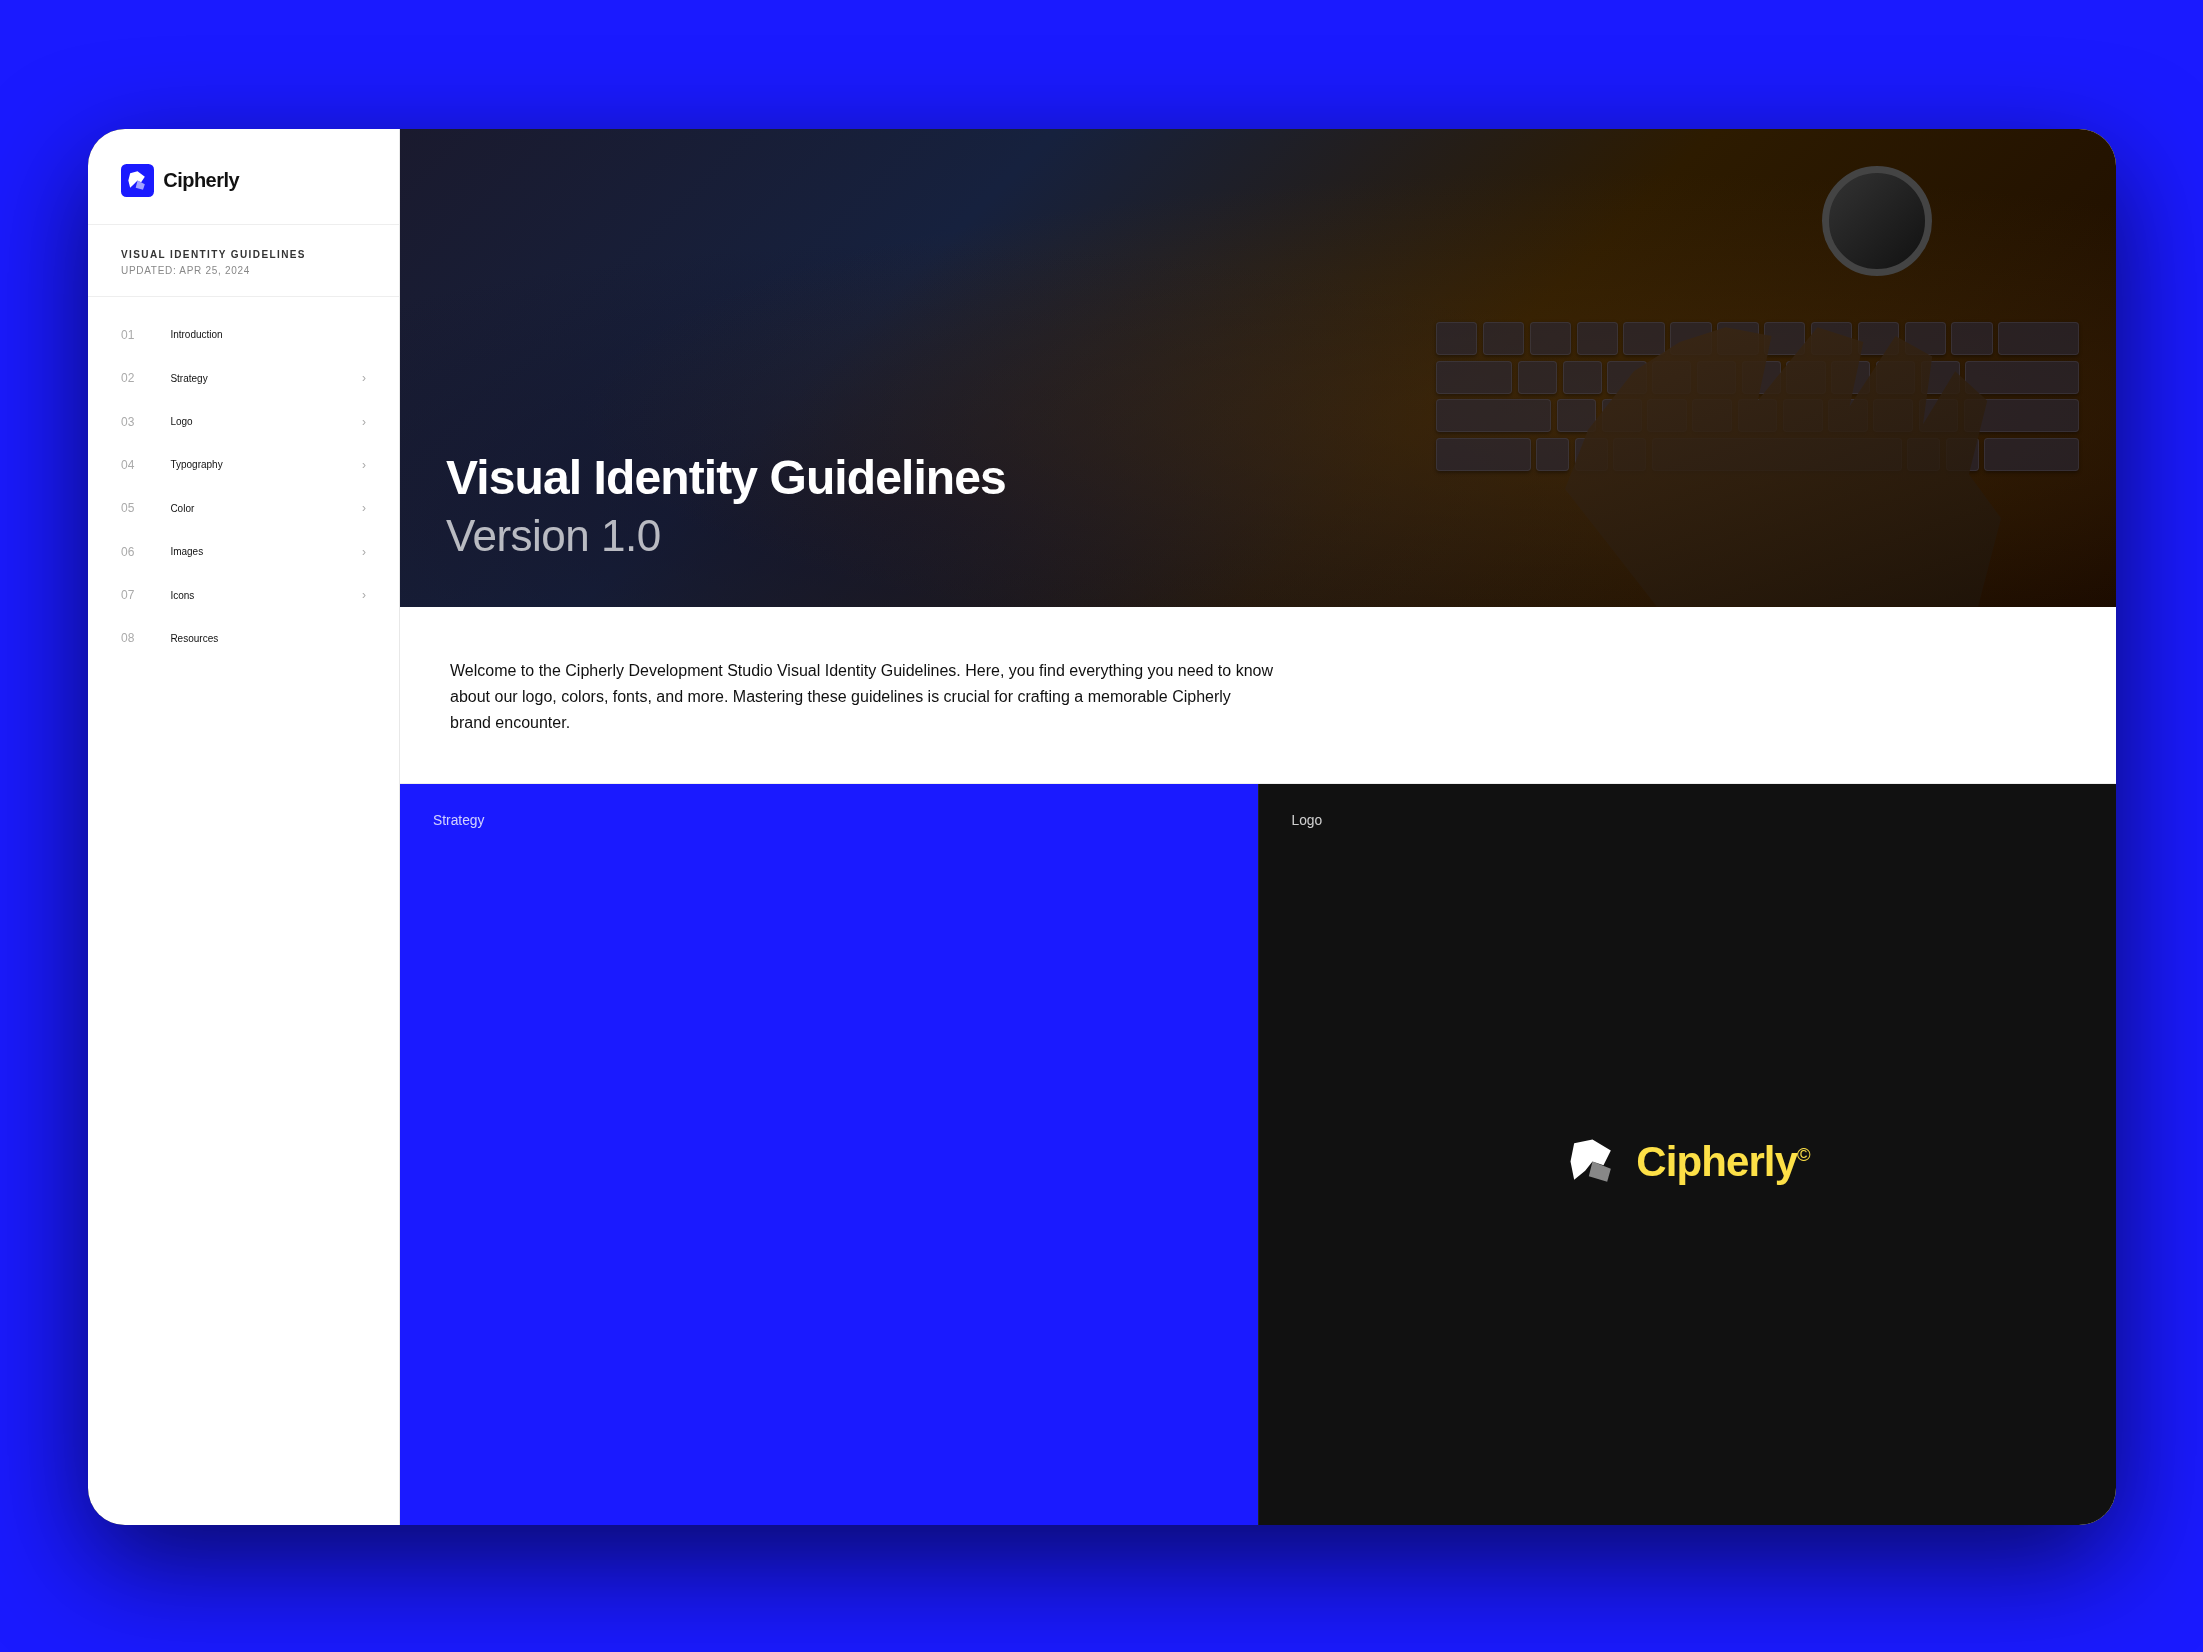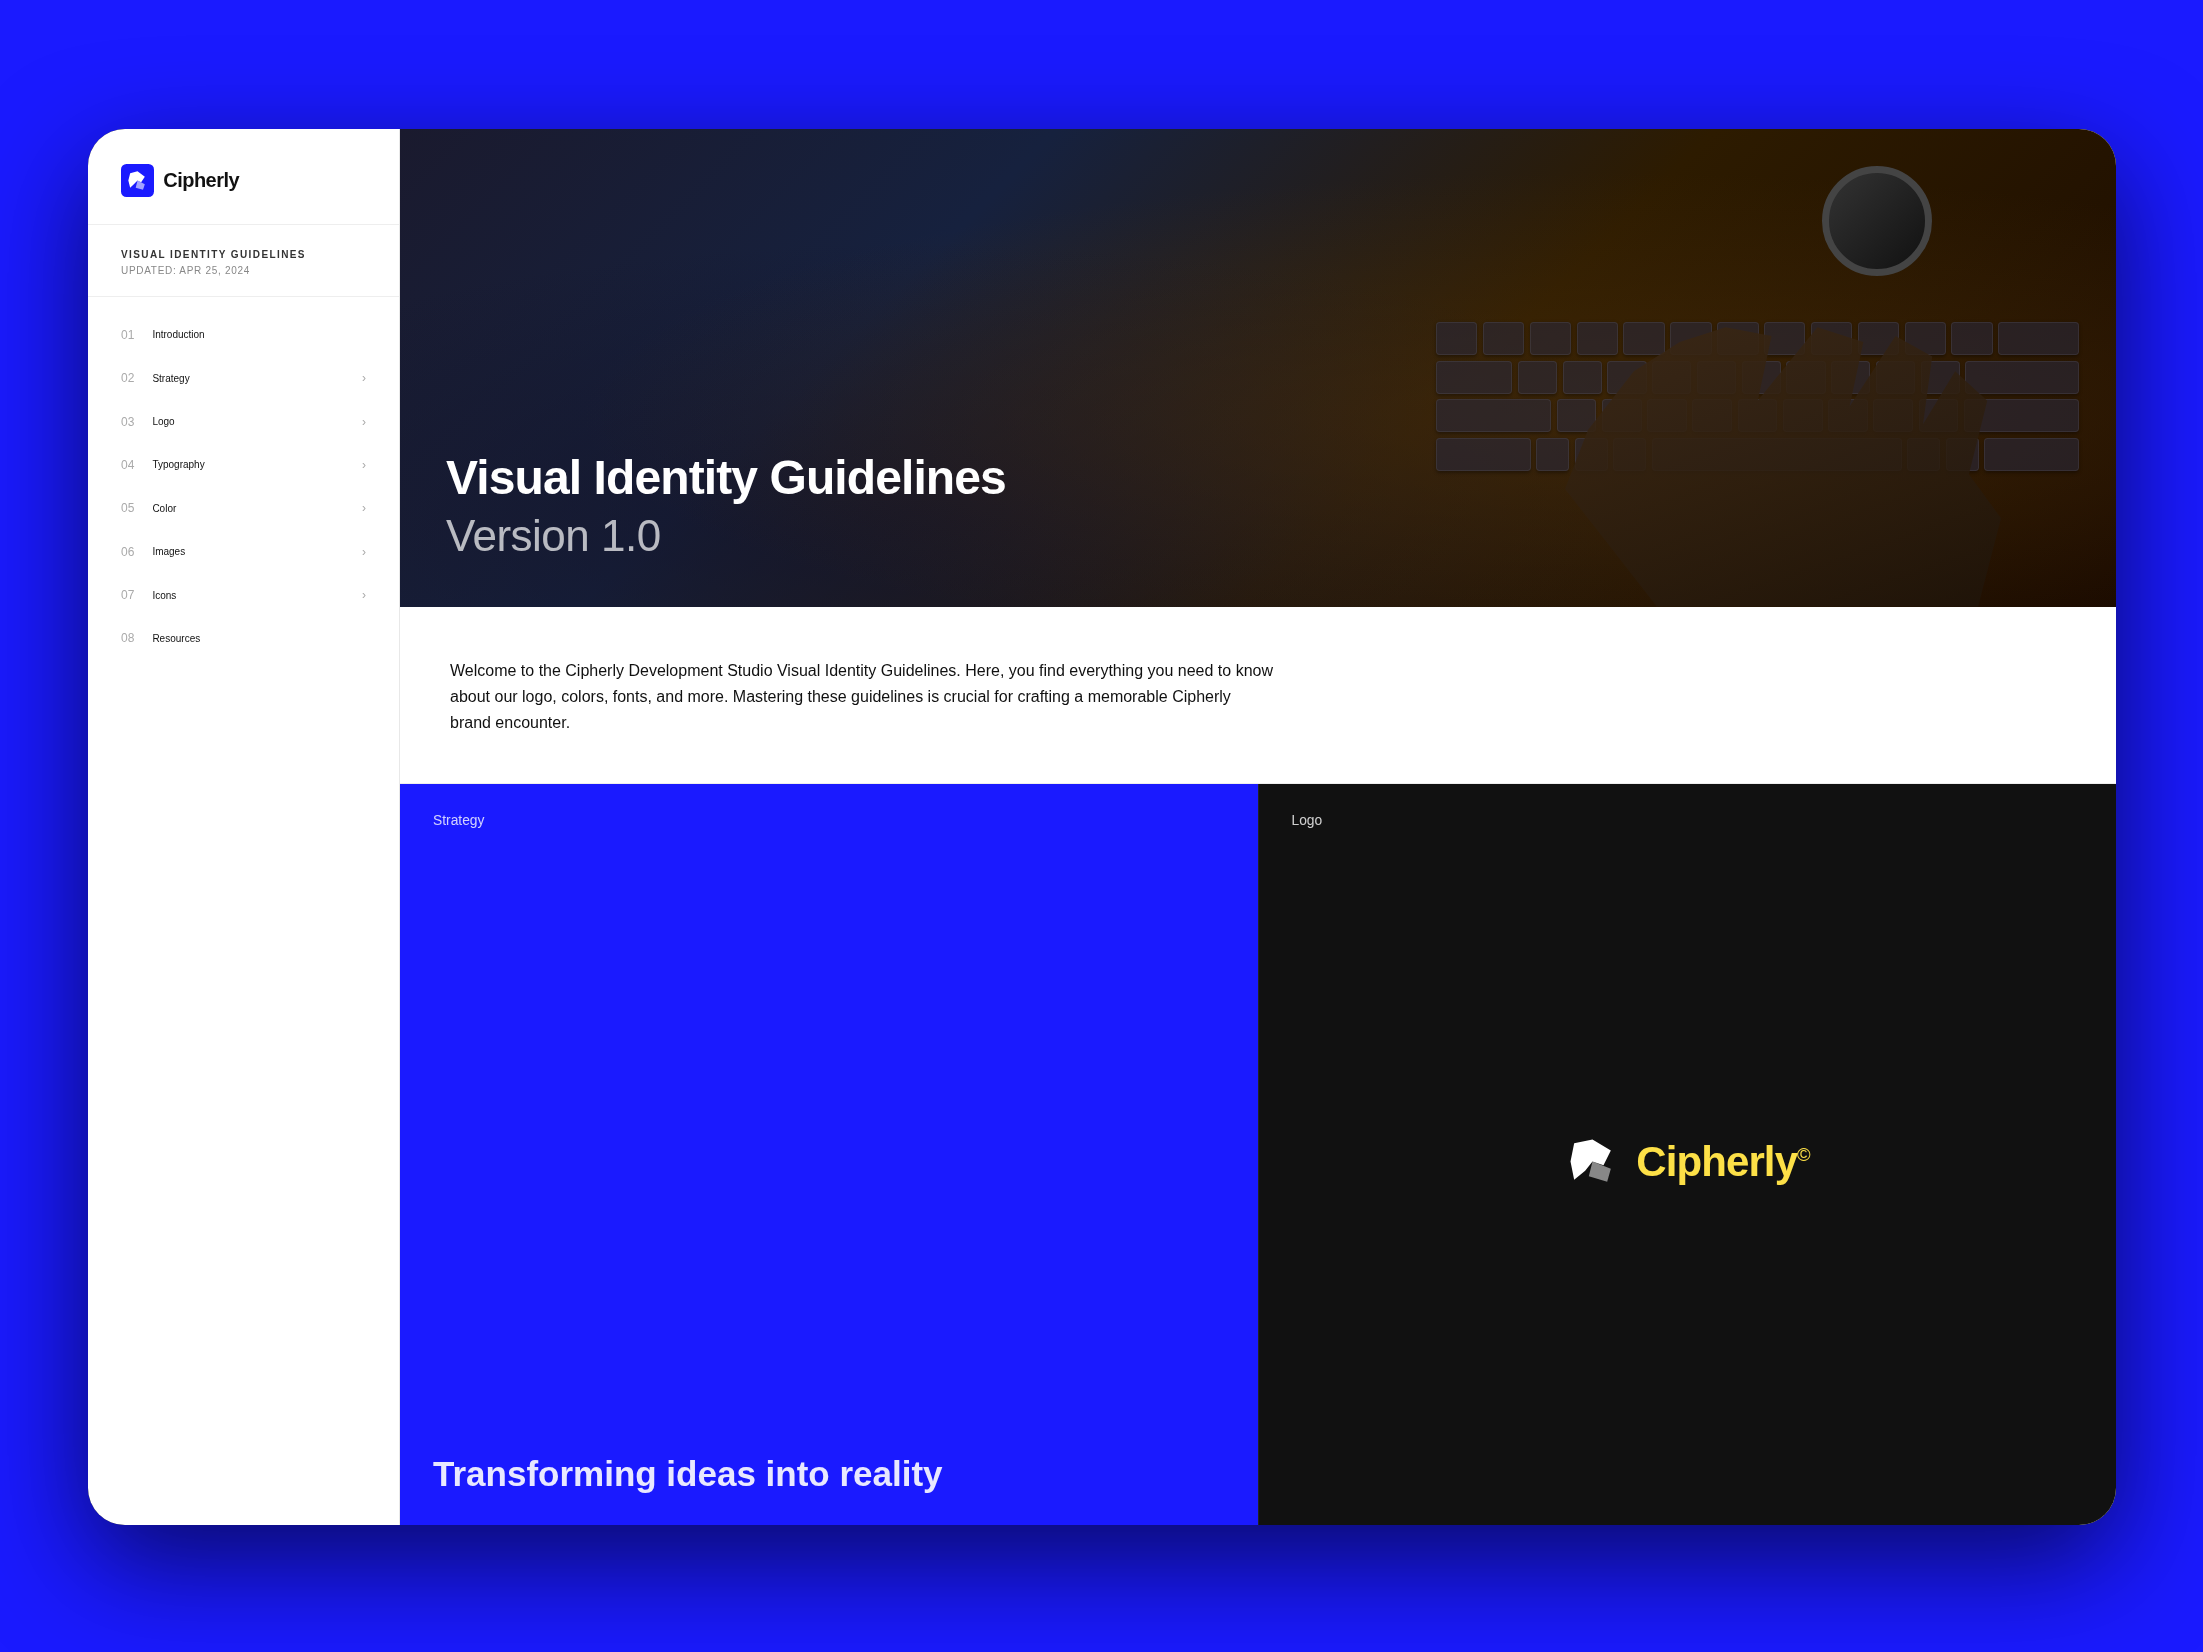--- a/index.html
+++ b/index.html
@@ -89,21 +89,21 @@
       align-items: center;
       justify-content: space-between;
       padding: 14.7px 33px;
       cursor: pointer;
       transition: background 0.15s;
     }
 
     .nav-item-left {
       display: flex;
       align-items: center;
-      gap: 13px;
+      gap: 31px;
     }
 
     .nav-num {
       font-size: 12px;
       color: #aaa;
       font-weight: 500;
       min-width: 18.4px;
     }
 
     .nav-label {
@@ -492,23 +492,20 @@
       </div>
     </div>
 
     <div class="description-section">
       <p class="description-text">Welcome to the Cipherly Development Studio Visual Identity Guidelines. Here, you find everything you need to know about our logo, colors, fonts, and more. Mastering these guidelines is crucial for crafting a memorable Cipherly brand encounter.</p>
     </div>
 
     <div class="cards-grid">
       <div class="card card-blue">
         <span class="card-label">Strategy</span>
-        <div class="card-content">
-          <div class="card-main-text">Transforming ideas into reality</div>
-        </div>
       </div>
       <div class="card card-black">
         <span class="card-label">Logo</span>
         <div class="card-logo-area">
           <svg class="card-logo-icon" viewBox="0 0 60 60" fill="none" xmlns="http://www.w3.org/2000/svg">
             <path d="M10 10 L30 6 L50 18 L42 34 L30 30 L22 40 L10 50 L6 30 Z" fill="white"></path>
             <path d="M30 30 L50 38 L46 52 L26 46 Z" fill="rgba(255,255,255,0.5)"></path>
           </svg>
           <span class="card-logo-text">Cipherly<span class="card-logo-super">©</span></span>
         </div>

